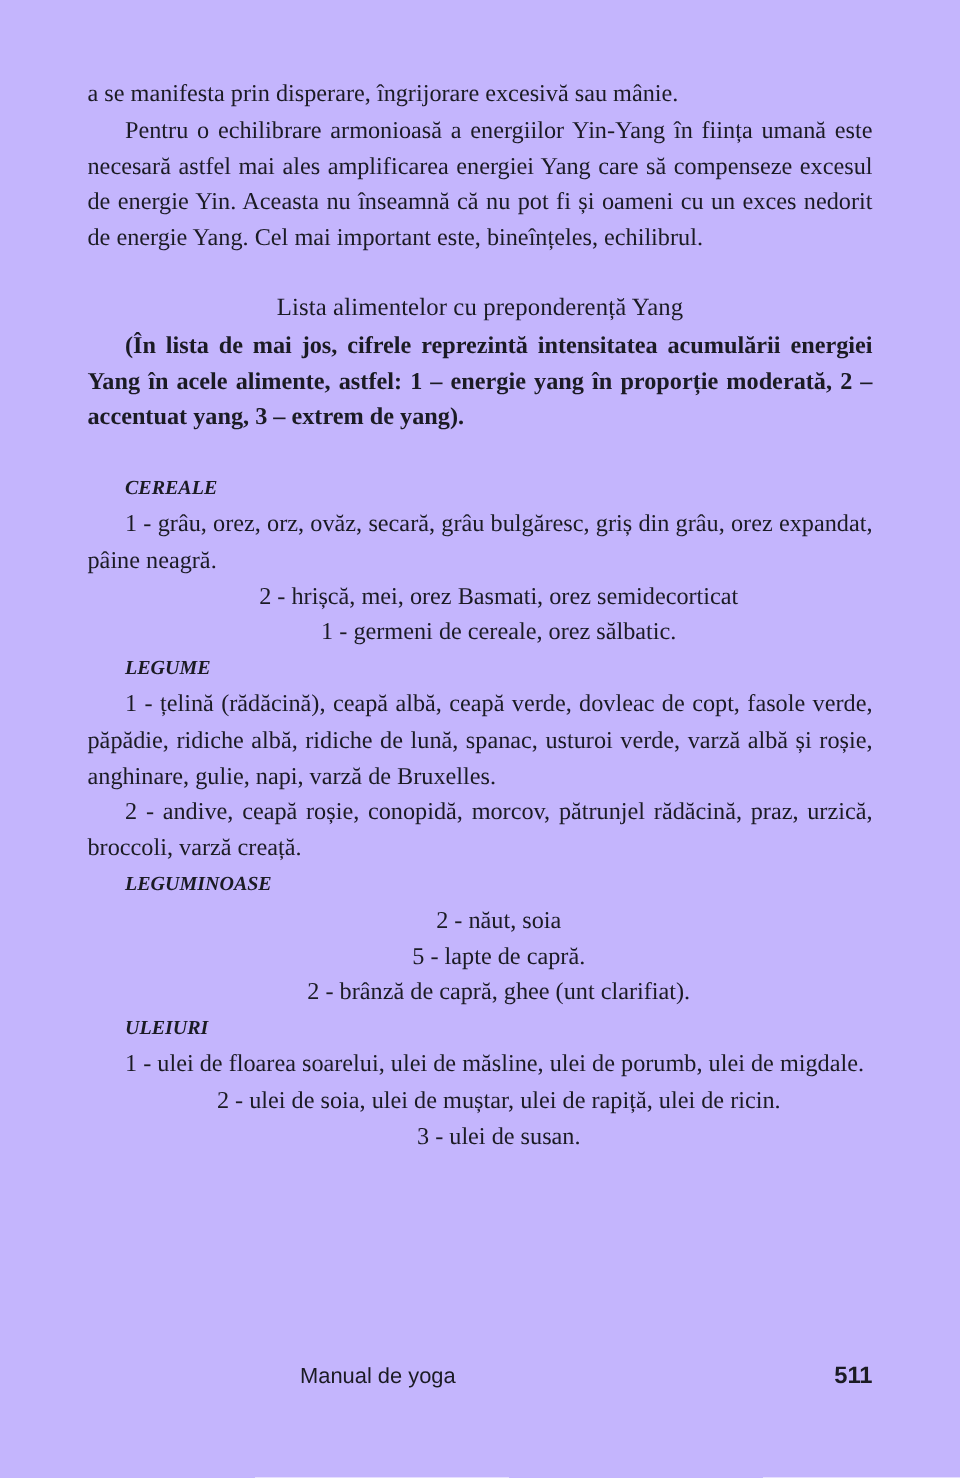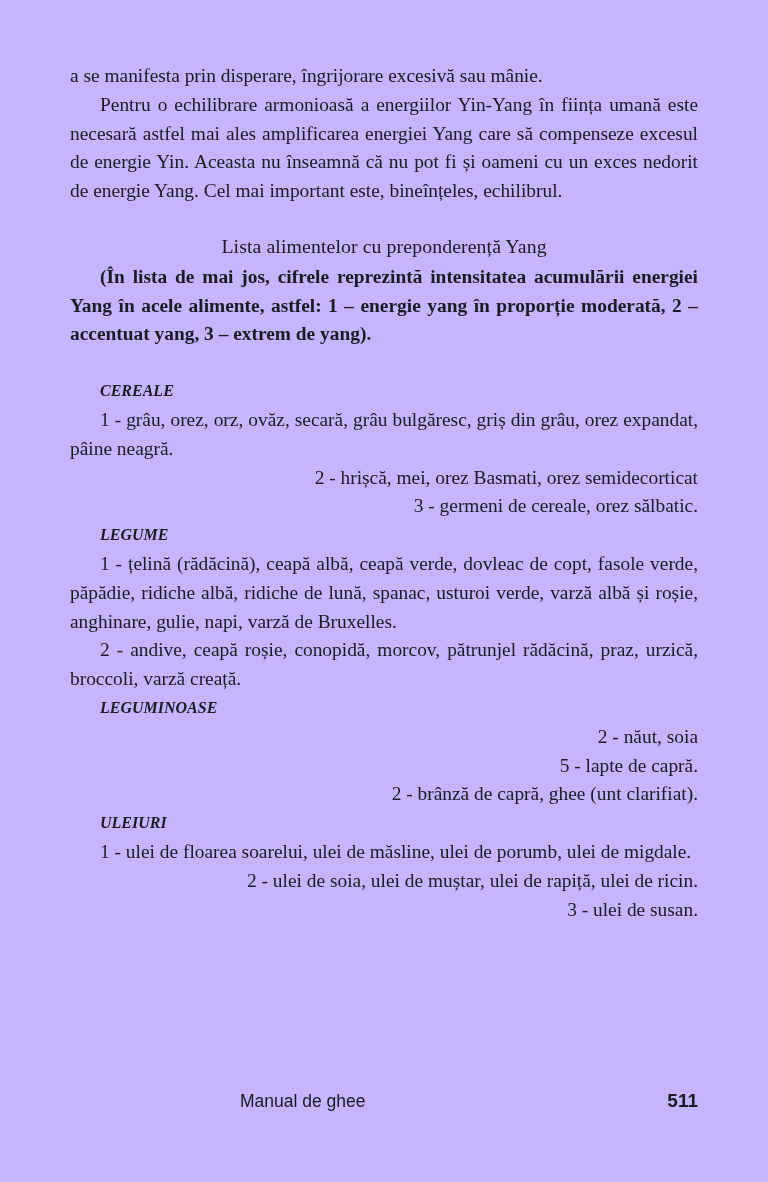--- a/index.html
+++ b/index.html
@@ -60,21 +60,21 @@
     text-align: left;
   }
   p.list-line {
     margin: 0;
     font-size: 19.4px;
     line-height: 28.8px;
     text-align: justify;
     text-justify: inter-word;
     text-indent: 30px;
   }
-  p.list-line.last-line-left { text-align: right; }
+  p.list-line.last-line-left { text-align: center; }
 
   .footer {
     position: absolute;
     left: 70px;
     top: 1090px;
     width: 628px;
     display: flex;
     align-items: baseline;
     justify-content: space-between;
     font-family: "Liberation Sans", "DejaVu Sans", sans-serif;
@@ -106,21 +106,21 @@
     <p class="body-para indent after-heading">(În lista de mai jos, cifrele reprezintă intensitatea acumulării energiei Yang în acele alimente, astfel: 1 – energie yang în proporție moderată, 2 – accentuat yang, 3 – extrem de yang).</p>
 
     <div class="spacer-block"></div>
 
     <div>
 
       <div>
         <h3 class="category-heading">CEREALE</h3>
         <p class="list-line">1 - grâu, orez, orz, ovăz, secară, grâu bulgăresc, griș din grâu, orez expandat, pâine neagră.</p>
         <p class="list-line last-line-left">2 - hrișcă, mei, orez Basmati, orez semidecorticat</p>
-        <p class="list-line last-line-left">3 - germeni de cereale, orez sălbatic.</p>
+        <p class="list-line last-line-left">1 - germeni de cereale, orez sălbatic.</p>
       </div>
 
       <div>
         <h3 class="category-heading">LEGUME</h3>
         <p class="list-line">1 - țelină (rădăcină), ceapă albă, ceapă verde, dovleac de copt, fasole verde, păpădie, ridiche albă, ridiche de lună, spanac, usturoi verde, varză albă și roșie, anghinare, gulie, napi, varză de Bruxelles.</p>
         <p class="list-line">2 - andive, ceapă roșie, conopidă, morcov, pătrunjel rădăcină, praz, urzică, broccoli, varză creață.</p>
       </div>
 
       <div>
         <h3 class="category-heading">LEGUMINOASE</h3>
@@ -136,17 +136,17 @@
         <h3 class="category-heading">ULEIURI</h3>
         <p class="list-line">1 - ulei de floarea soarelui, ulei de măsline, ulei de porumb, ulei de migdale.</p>
         <p class="list-line last-line-left">2 - ulei de soia, ulei de muștar, ulei de rapiță, ulei de ricin.</p>
         <p class="list-line last-line-left">3 - ulei de susan.</p>
       </div>
 
     </div>
   </div>
 
   <div class="footer">
-    <span class="footer-title">Manual de ghee</span>
+    <span class="footer-title">Manual de yoga</span>
     <span class="footer-page">511</span>
   </div>
 
 </div>
 
 </body></html>

